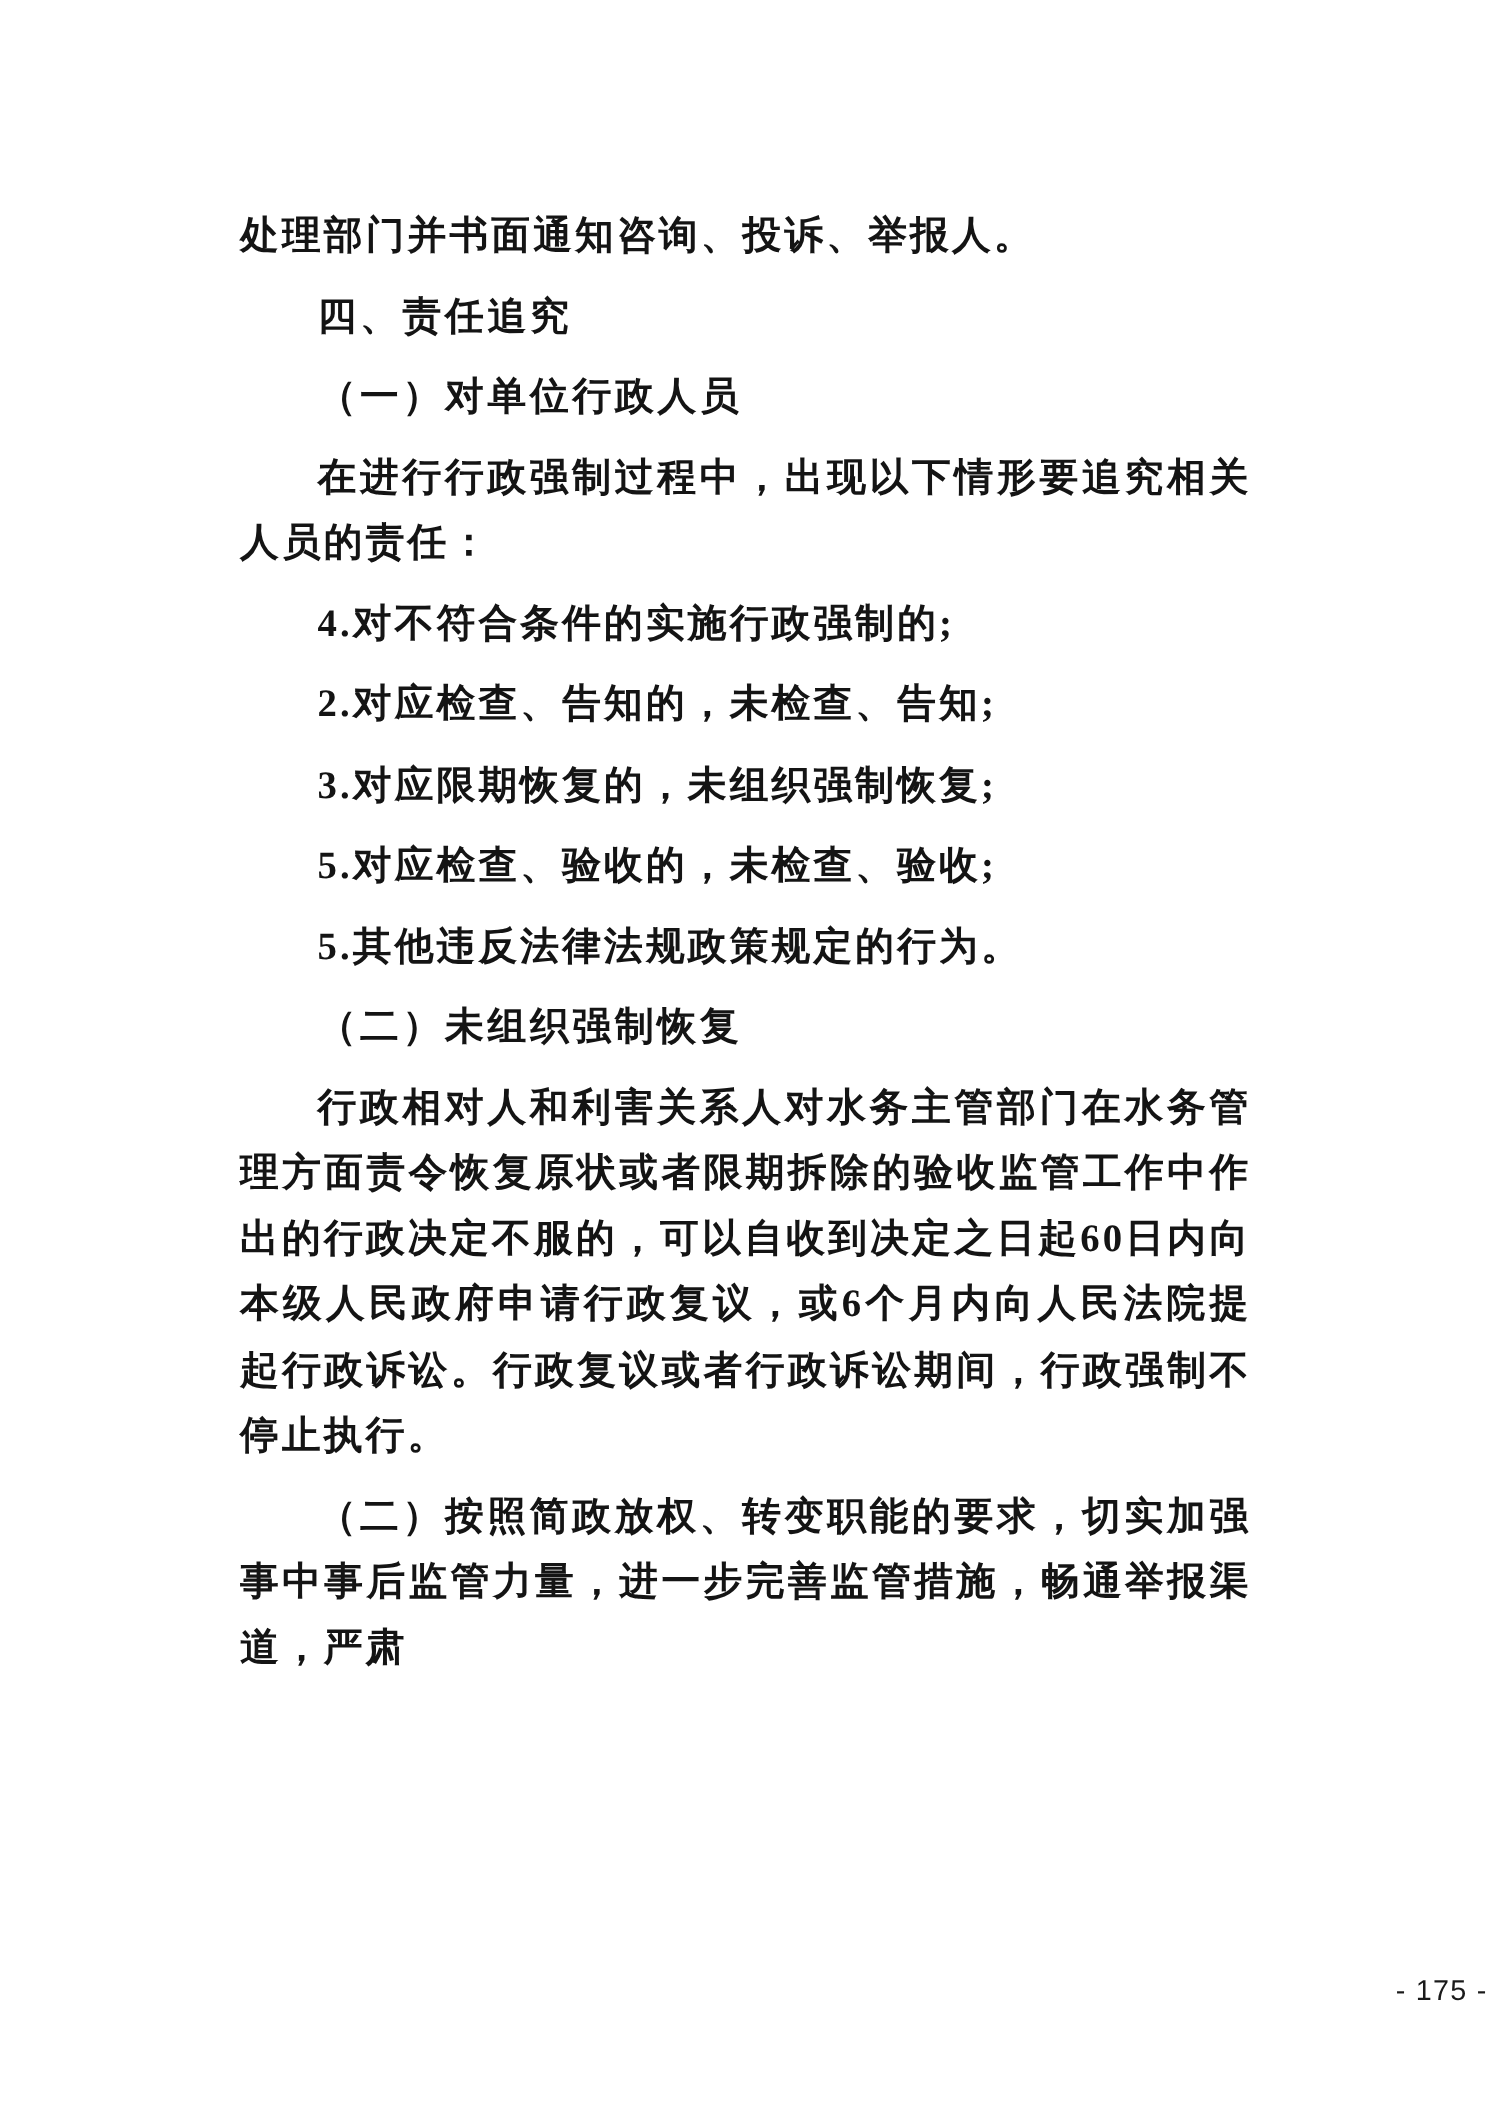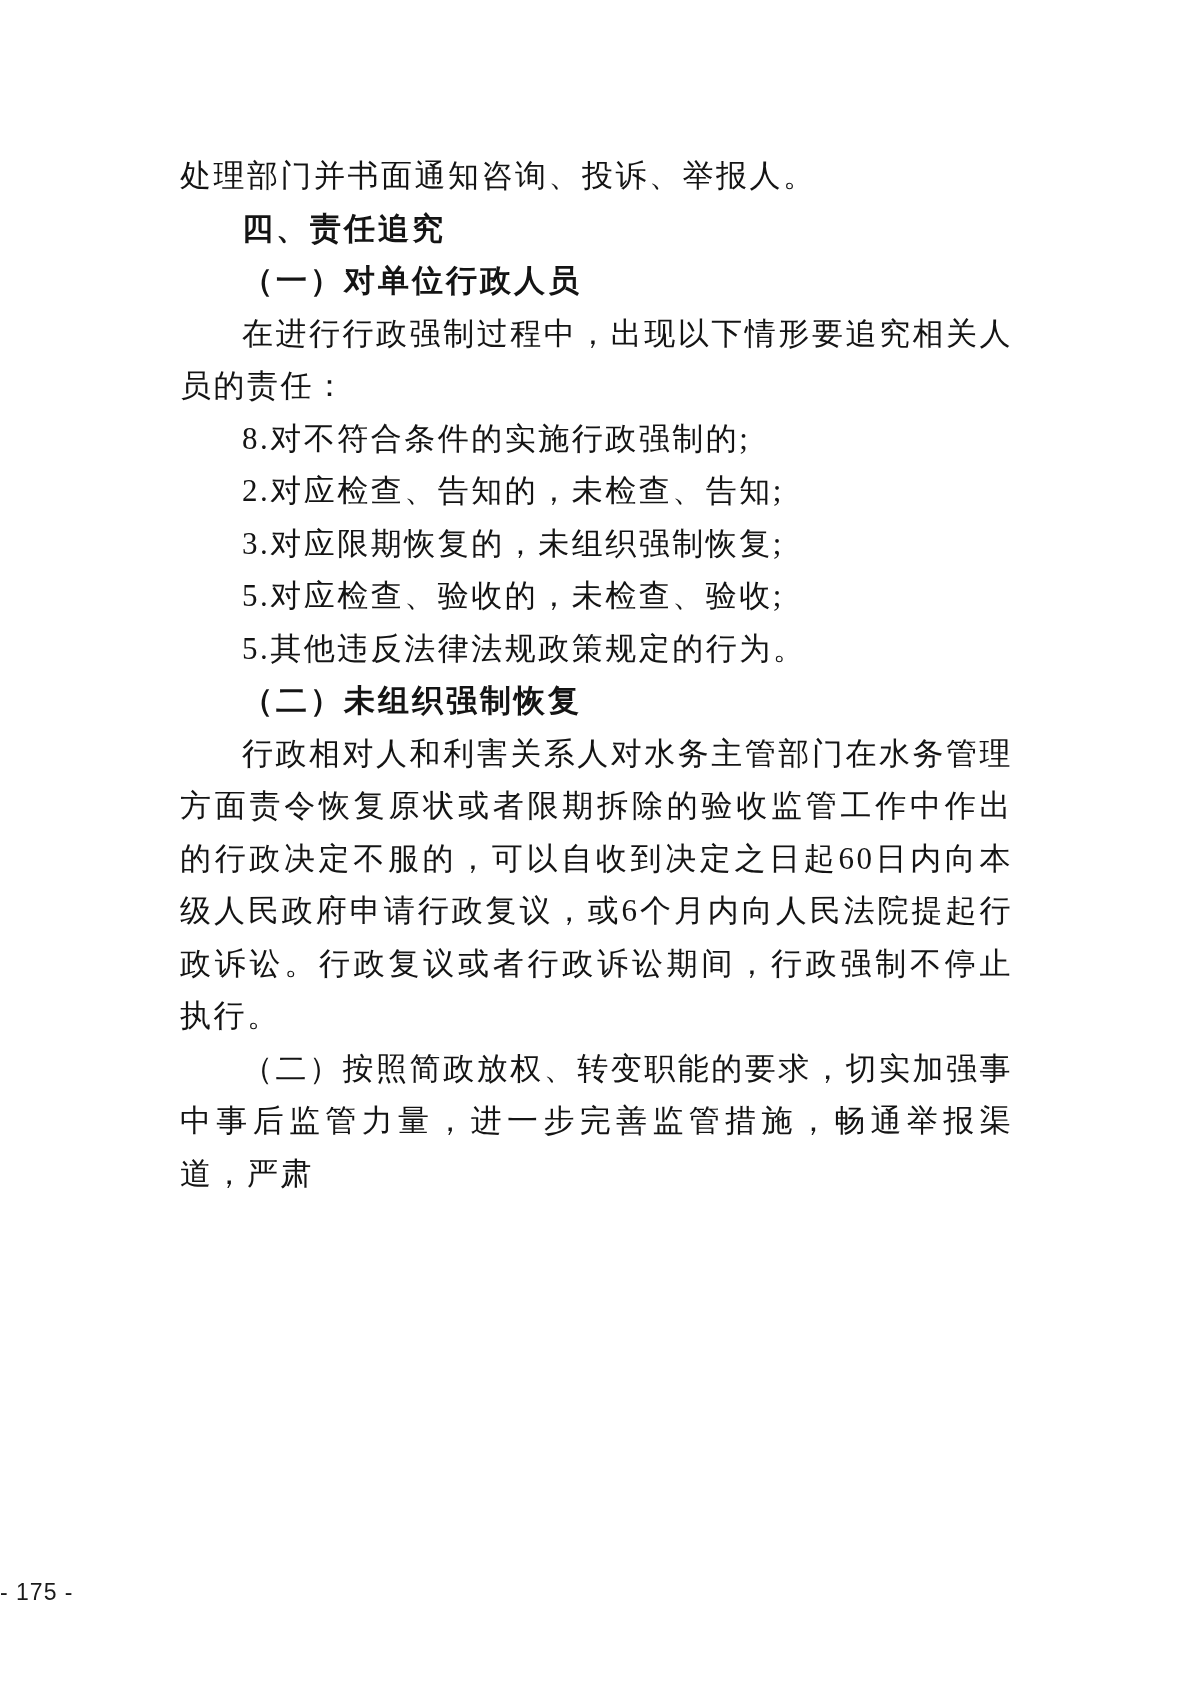--- a/index.html
+++ b/index.html
@@ -21,22 +21,23 @@
     left: 180px;
     top: 150px;
     width: 833px;
     font-size: 31px;
     line-height: 52.5px;
     letter-spacing: 2.5px;
     text-align: justify;
     text-justify: inter-character;
   }
   .content p {
-    margin: 0;
+    margin: 12px;
     padding: 0;
+    font-weight: bold;
   }
   .indent {
     text-indent: 2em;
   }
   
   .heading-hei {
     font-family: "Liberation Sans", "DejaVu Sans", sans-serif;
     font-weight: bold;
     text-indent: 2em;
     letter-spacing: 3px;
@@ -45,38 +46,38 @@
   .heading-song {
     font-weight: bold;
     text-indent: 2em;
     letter-spacing: 3px;
   }
   .footer {
     position: absolute;
     top: 1578px;
     left: 0;
     width: 1190px;
-    text-align: left;
+    text-align: right;
     font-size: 23px;
     line-height: 28px;
     font-family: "Liberation Sans", "DejaVu Sans", sans-serif;
     color: #1a1a1a;
     letter-spacing: 1px;
   }
 </style>
 </head>
 <body>
 
 <div class="page">
   <div class="content">
     <p class="body">处理部门并书面通知咨询、投诉、举报人。</p>
     <p class="heading-hei">四、责任追究</p>
     <p class="heading-song">（一）对单位行政人员</p>
     <p class="body indent">在进行行政强制过程中，出现以下情形要追究相关人员的责任：</p>
-    <p class="body indent">8.对不符合条件的实施行政强制的;</p>
+    <p class="body indent">4.对不符合条件的实施行政强制的;</p>
     <p class="body indent">2.对应检查、告知的，未检查、告知;</p>
     <p class="body indent">3.对应限期恢复的，未组织强制恢复;</p>
     <p class="body indent">5.对应检查、验收的，未检查、验收;</p>
     <p class="body indent">5.其他违反法律法规政策规定的行为。</p>
     <p class="heading-song">（二）未组织强制恢复</p>
     <p class="body indent">行政相对人和利害关系人对水务主管部门在水务管理方面责令恢复原状或者限期拆除的验收监管工作中作出的行政决定不服的，可以自收到决定之日起60日内向本级人民政府申请行政复议，或6个月内向人民法院提起行政诉讼。行政复议或者行政诉讼期间，行政强制不停止执行。</p>
     <p class="body indent">（二）按照简政放权、转变职能的要求，切实加强事中事后监管力量，进一步完善监管措施，畅通举报渠道，严肃</p>
   </div>
   <div class="footer">- 175 -</div>
 </div>

